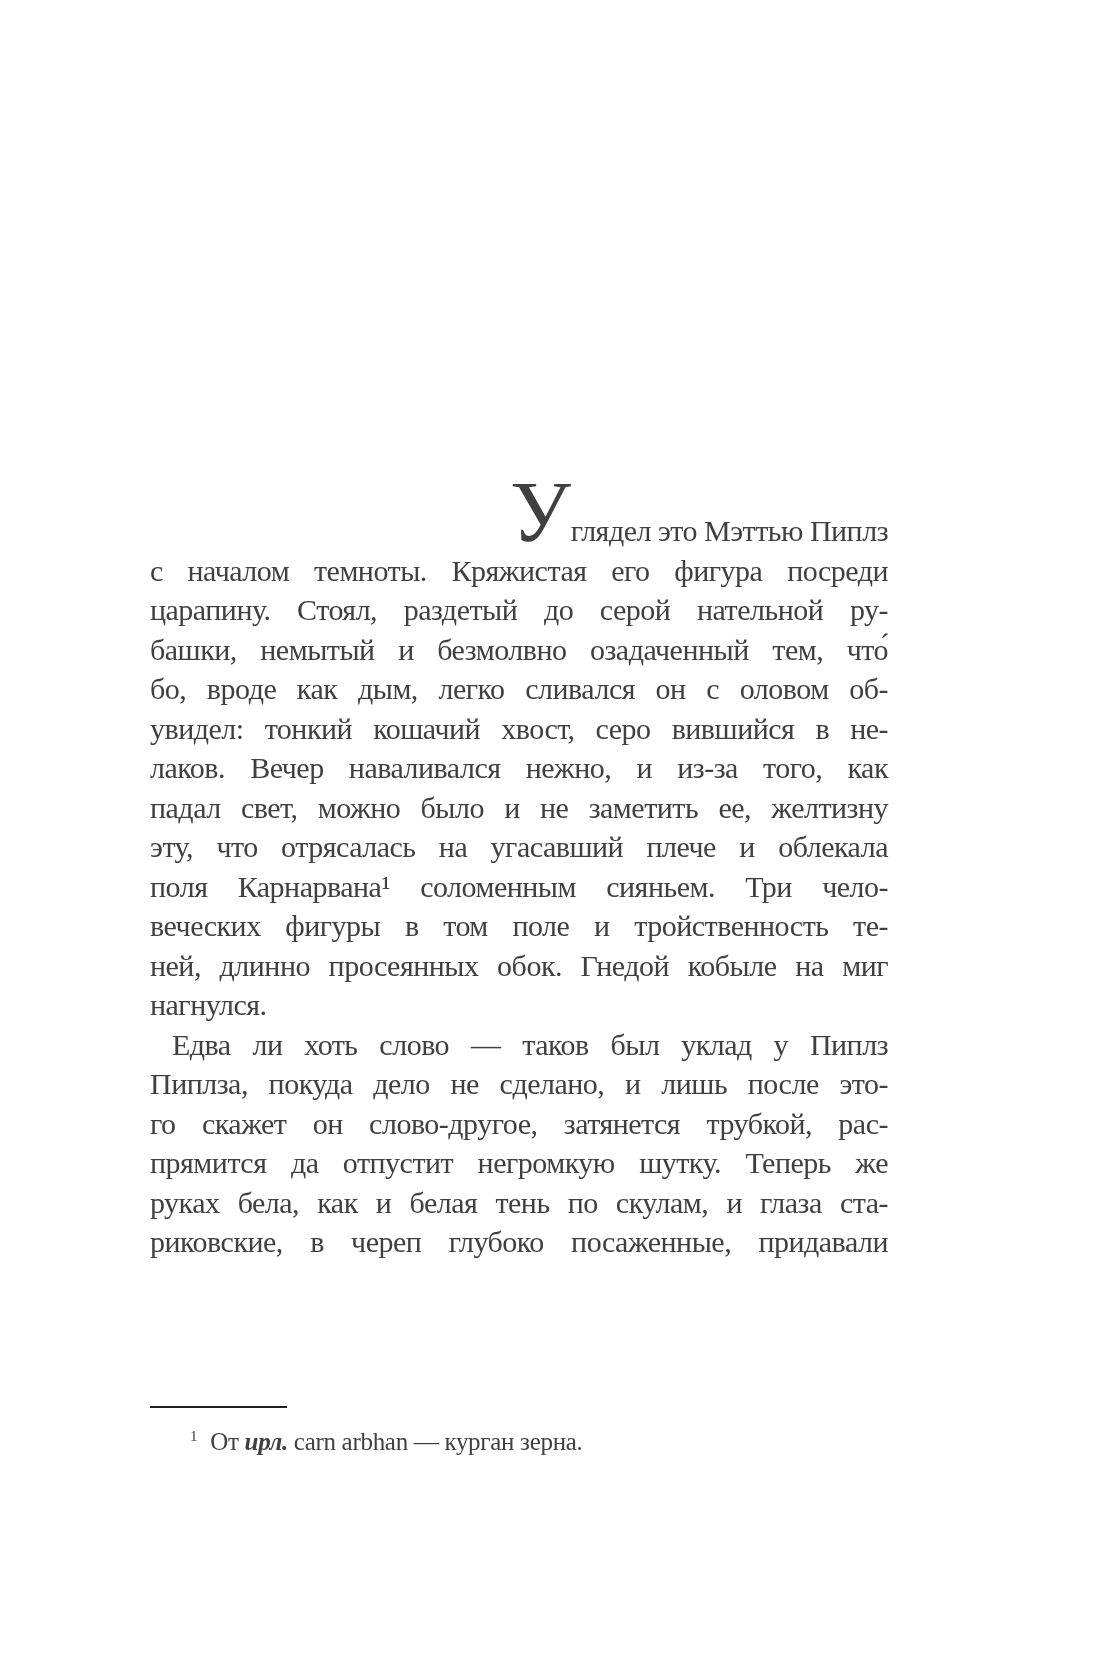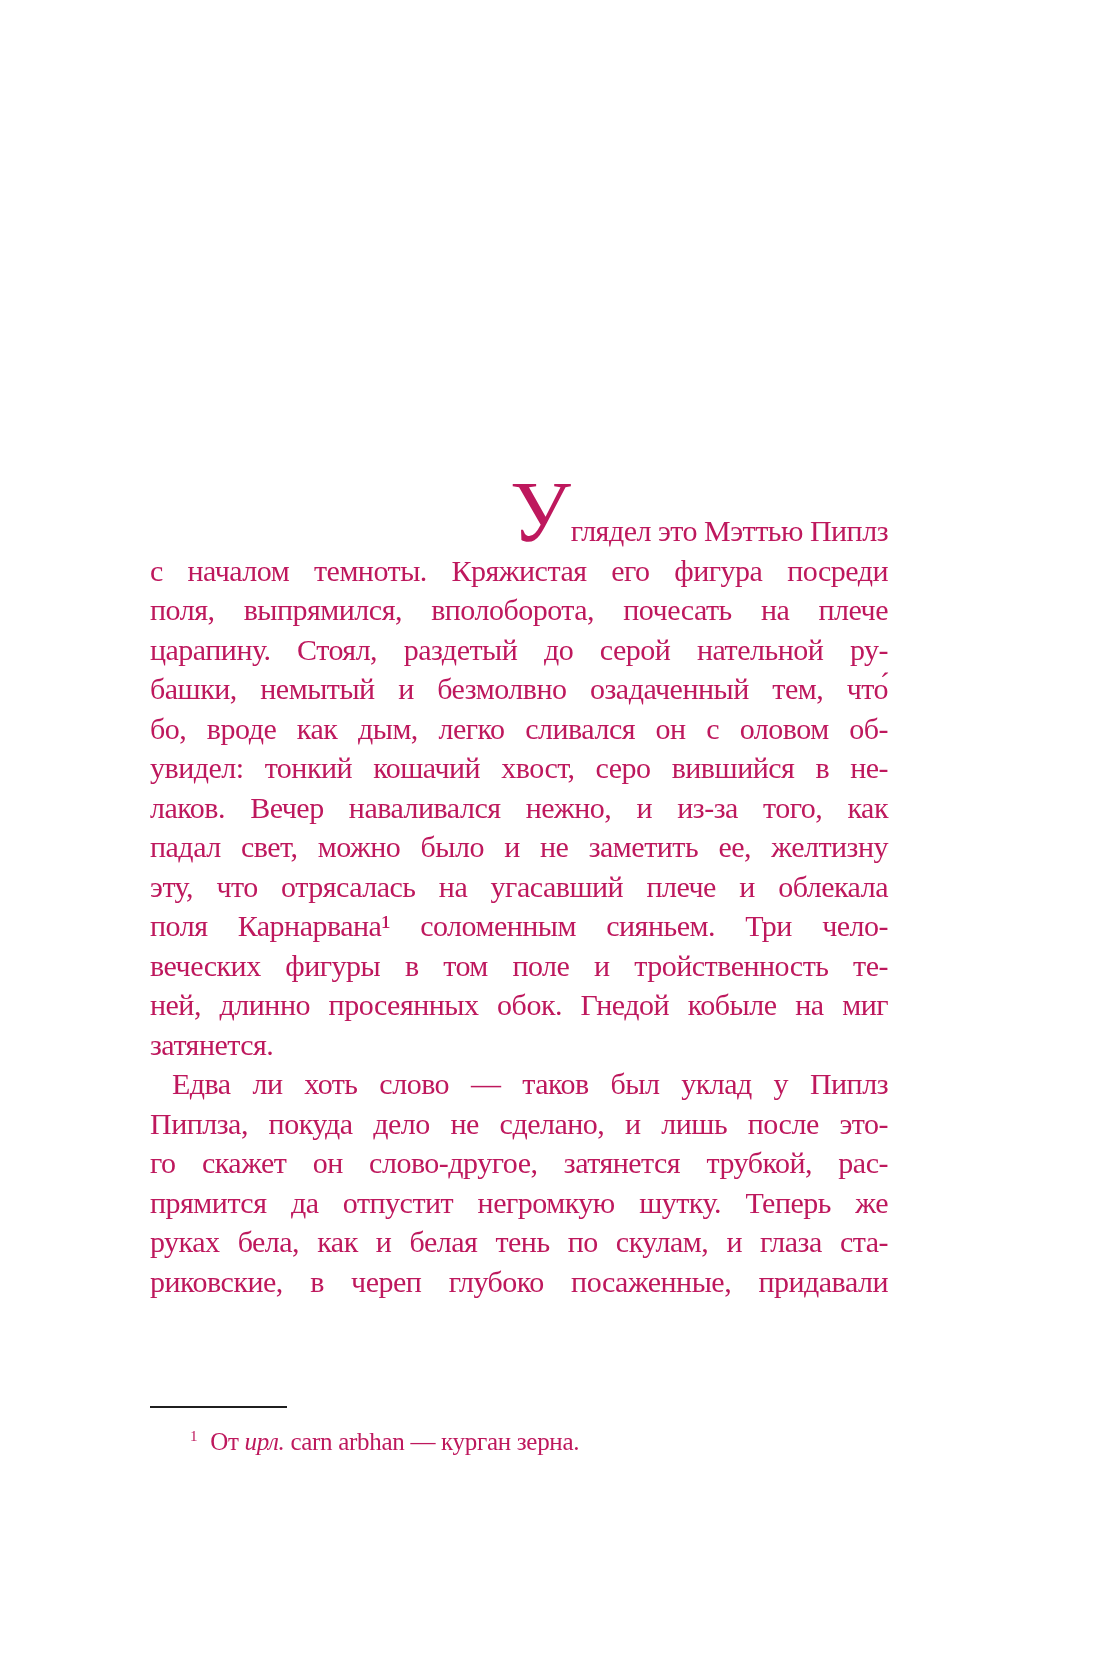--- a/index.html
+++ b/index.html
@@ -7,21 +7,21 @@
     padding: 0;
     background: #ffffff;
   }
   .page {
     position: relative;
     width: 1100px;
     height: 1669px;
     background: #ffffff;
     overflow: hidden;
     font-family: "Liberation Serif", serif;
-    color: #be185d;
+    color: #404040;
   }
   .text-block {
     position: absolute;
     left: 150px;
     top: 511px;
     width: 738px;
     font-size: 30px;
     line-height: 39.5px;
     letter-spacing: -0.5px;
   }
@@ -66,44 +66,44 @@
     display: inline-block;
     width: 40px;
   }
   .fn-marker {
     font-size: 15px;
     vertical-align: 9px;
     margin-right: 13px;
   }
   .fn-lang {
     font-style: italic;
+    font-weight: bold;
   }
 </style>
 </head>
 <body>
 
 <div class="page">
 
   <div class="text-block">
 
     <div class="line first-line"><span class="dropcap">У</span><span>глядел это Мэттью Пиплз</span></div>
 
     <div class="line j">с началом темноты. Кряжистая его фигура посреди</div>
-    <div class="line j">поля, выпрямился, вполоборота, почесать на плече</div>
     <div class="line j">царапину. Стоял, раздетый до серой нательной ру-</div>
     <div class="line j">башки, немытый и безмолвно озадаченный тем, что́</div>
     <div class="line j">бо, вроде как дым, легко сливался он с оловом об-</div>
     <div class="line j">увидел: тонкий кошачий хвост, серо вившийся в не-</div>
     <div class="line j">лаков. Вечер наваливался нежно, и из-за того, как</div>
     <div class="line j">падал свет, можно было и не заметить ее, желтизну</div>
     <div class="line j">эту, что отрясалась на угасавший плече и облекала</div>
     <div class="line j">поля Карнарвана¹ соломенным сияньем. Три чело-</div>
     <div class="line j">веческих фигуры в том поле и тройственность те-</div>
     <div class="line j">ней, длинно просеянных обок. Гнедой кобыле на миг</div>
-    <div class="line">затянется.</div>
+    <div class="line">нагнулся.</div>
 
     <div class="line j indent">Едва ли хоть слово — таков был уклад у Пиплз</div>
     <div class="line j">Пиплза, покуда дело не сделано, и лишь после это-</div>
     <div class="line j">го скажет он слово-другое, затянется трубкой, рас-</div>
     <div class="line j">прямится да отпустит негромкую шутку. Теперь же</div>
     <div class="line j">руках бела, как и белая тень по скулам, и глаза ста-</div>
     <div class="line j">риковские, в череп глубоко посаженные, придавали</div>
 
   </div>
 

